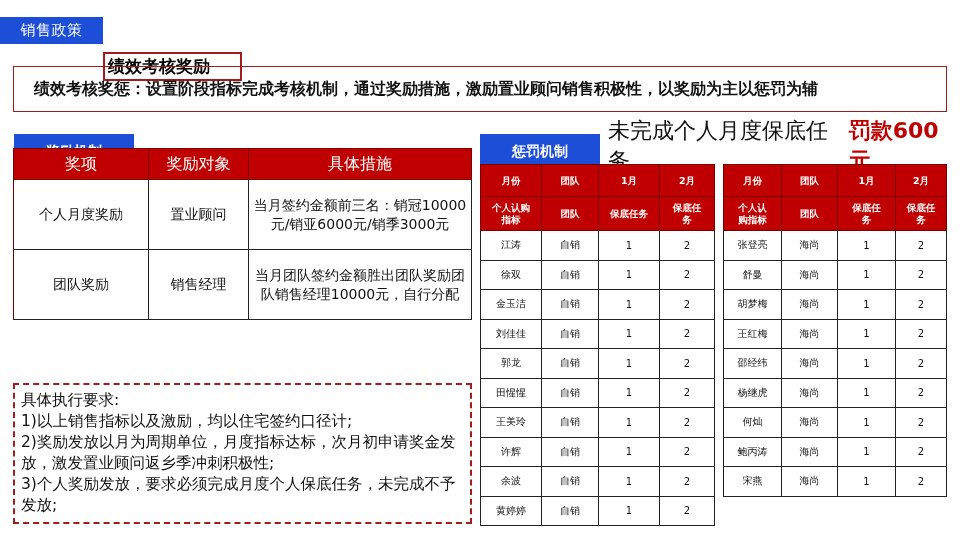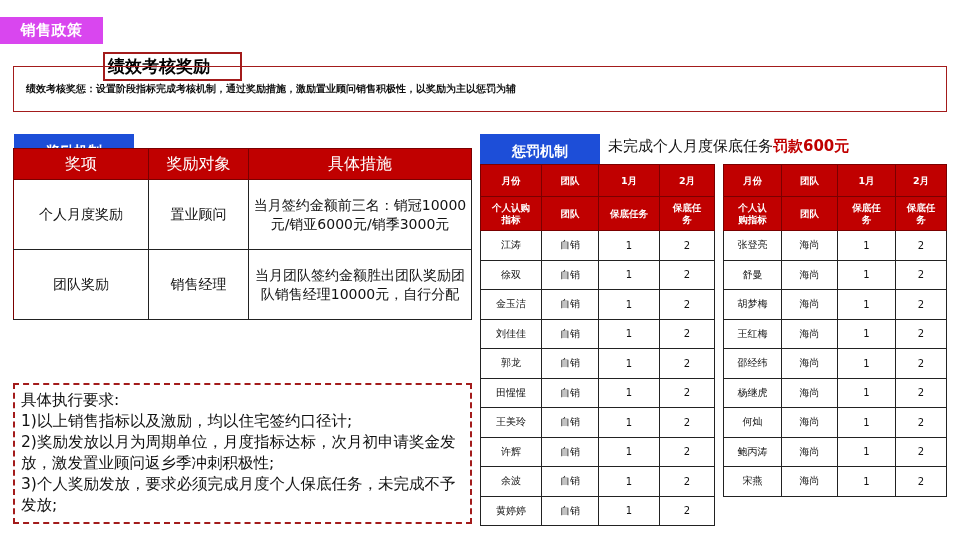--- a/index.html
+++ b/index.html
@@ -1,41 +1,41 @@
 <!DOCTYPE html>
 <html><head>
 <meta charset="utf-8">
 <style>
   * { box-sizing: border-box; margin: 0; padding: 0; }
   html, body { width: 960px; height: 540px; background: #ffffff; overflow: hidden; }
   body { position: relative; font-family: "DejaVu Sans", "Liberation Sans", sans-serif; color: #111; }
 
   .top-tag {
     position: absolute; left: 0; top: 17px; width: 103px; height: 27px;
-    background: #d946ef; color: #fff; font-weight: bold; font-size: 15px;
+    background: #1d4ed8; color: #fff; font-weight: normal; font-size: 15px;
     display: flex; align-items: center; justify-content: center; letter-spacing: 0.5px;
   }
   .top-title {
     position: absolute; left: 103px; top: 16px; width: 139px; height: 29px;
     border: 2px solid #a31b1b; background: #fff; color: #000; font-weight: bold; font-size: 17px;
     display: flex; align-items: center; padding-left: 3px; margin-top: 36px;
   }
   .summary-box {
     position: absolute; left: 13px; top: 66px; width: 934px; height: 46px;
-    border: 1.5px solid #a31b1b; display: flex; align-items: center; padding-left: 12px;
-    font-weight: bold; font-size: 10px; color: #111;
+    border: 1.5px solid #a31b1b; display: flex; align-items: center; padding-left: 20px;
+    font-weight: bold; font-size: 16px; color: #111;
   }
 
   .section-tag {
     position: absolute; height: 36px; background: #1d4ed8; color: #fff;
     font-weight: bold; font-size: 14px; display: flex; align-items: center; justify-content: center;
   }
   .reward-tag { left: 14px; top: 134px; width: 120px; }
   .penalty-tag { left: 480px; top: 134px; width: 120px; }
-  .penalty-note { position: absolute; left: 608px; top: 134px; height: 24px; font-size: 15px; display:flex; align-items:center; color:#111; }
+  .penalty-note { position: absolute; left: 608px; top: 134px; height: 24px; font-size: 22px; display:flex; align-items:center; color:#111; }
   .penalty-note .hl { color: #c00000; font-weight: bold; }
 
   table { border-collapse: collapse; table-layout: fixed; }
   .reward-table { position: absolute; left: 13px; top: 148px; width: 458px; }
   .reward-table th {
     background: #c00000; color: #fff; font-weight: normal; font-size: 16px; height: 31px;
     border: 1px solid #7a0000; text-align: center;
   }
   .reward-table td {
     border: 1px solid #222; text-align: center; font-size: 14px; line-height: 19px; color: #111; padding: 0 4px;

